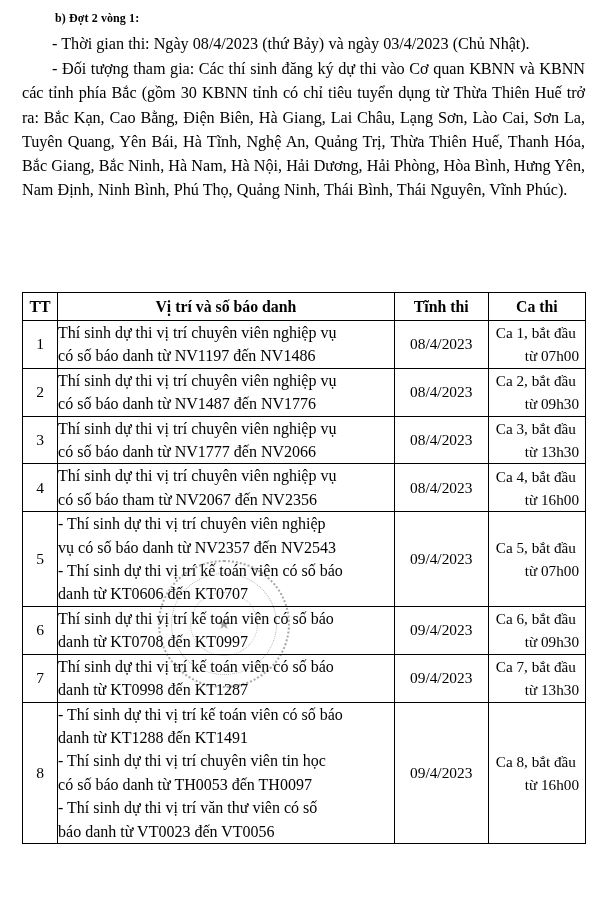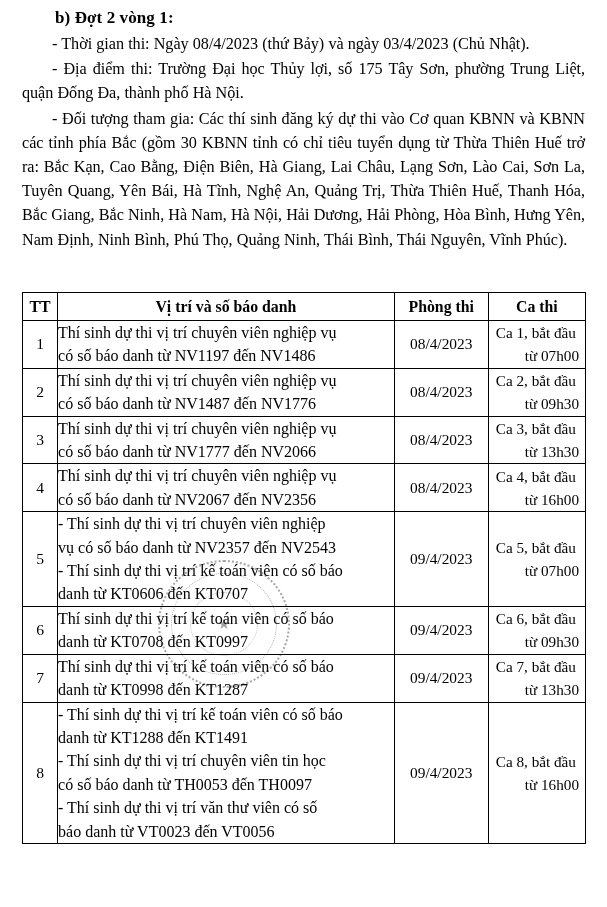--- a/index.html
+++ b/index.html
@@ -26,21 +26,21 @@
 
   
   .prose {
     position: absolute;
     left: 22px;
     top: 6px;
     width: 563px;
   }
   .heading {
     font-weight: bold;
-    font-size: 17px;
+    font-size: 12px;
     line-height: 24px;
     text-indent: 33px;
     margin: 0 0 2px 0;
     letter-spacing: 0.1px;
   }
   .para {
     font-size: 16.2px;
     line-height: 24.2px;
     margin: 0 0 1px 0;
     text-align: justify;
@@ -153,37 +153,36 @@
   }
 </style>
 </head>
 <body>
 
 <div class="page">
 
   <div class="prose">
     <p class="heading">b) Đợt 2 vòng 1:</p>
     <p class="para">- Thời gian thi: Ngày 08/4/2023 (thứ Bảy) và ngày 03/4/2023 (Chủ Nhật).</p>
-    <p class="para">- Địa điểm thi: Trường Đại học Thủy lợi, số 175 Tây Sơn, phường Trung Liệt, quận Đống Đa, thành phố Hà Nội.</p>
     <p class="para">- Đối tượng tham gia: Các thí sinh đăng ký dự thi vào Cơ quan KBNN và KBNN các tỉnh phía Bắc (gồm 30 KBNN tỉnh có chỉ tiêu tuyển dụng từ Thừa Thiên Huế trở ra: Bắc Kạn, Cao Bằng, Điện Biên, Hà Giang, Lai Châu, Lạng Sơn, Lào Cai, Sơn La, Tuyên Quang, Yên Bái, Hà Tĩnh, Nghệ An, Quảng Trị, Thừa Thiên Huế, Thanh Hóa, Bắc Giang, Bắc Ninh, Hà Nam, Hà Nội, Hải Dương, Hải Phòng, Hòa Bình, Hưng Yên, Nam Định, Ninh Bình, Phú Thọ, Quảng Ninh, Thái Bình, Thái Nguyên, Vĩnh Phúc).</p>
   </div>
 
   <div class="sched-wrap">
     <table class="sched">
       <colgroup>
         <col class="col-tt">
         <col class="col-pos">
         <col class="col-date">
         <col class="col-shift">
       </colgroup>
       <thead>
         <tr>
           <th>TT</th>
           <th>Vị trí và số báo danh</th>
-          <th>Phòng thi</th>
+          <th>Tĩnh thi</th>
           <th>Ca thi</th>
         </tr>
       </thead>
       <tbody>
         <tr>
           <td class="tt">1</td>
           <td class="pos">
             <span class="line">Thí sinh dự thi vị trí chuyên viên nghiệp vụ</span>
             <span class="line">có số báo danh từ NV1197 đến NV1486</span>
           </td>
@@ -217,21 +216,21 @@
           <td class="shift">
             <span class="l1">Ca 3, bắt đầu</span>
             <span class="l2">từ 13h30</span>
           </td>
         </tr>
 
         <tr>
           <td class="tt">4</td>
           <td class="pos">
             <span class="line">Thí sinh dự thi vị trí chuyên viên nghiệp vụ</span>
-            <span class="line">có số báo danh từ NV2067 đến NV2356</span>
+            <span class="line">có số báo tham từ NV2067 đến NV2356</span>
           </td>
           <td class="date">08/4/2023</td>
           <td class="shift">
             <span class="l1">Ca 4, bắt đầu</span>
             <span class="l2">từ 16h00</span>
           </td>
         </tr>
 
         <tr>
           <td class="tt">5</td>

